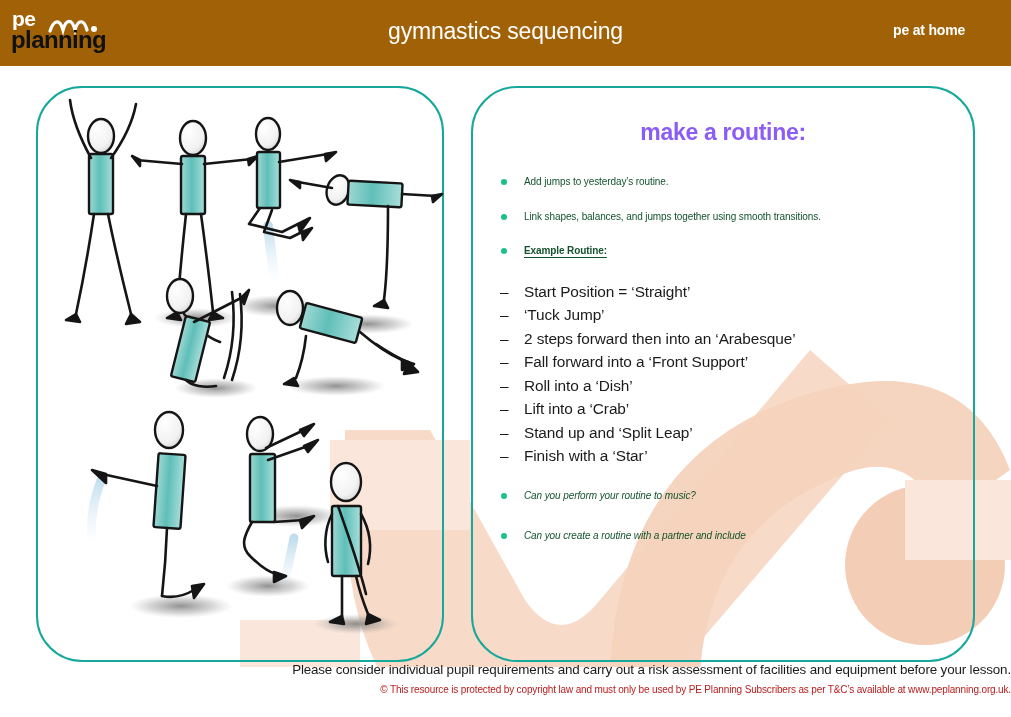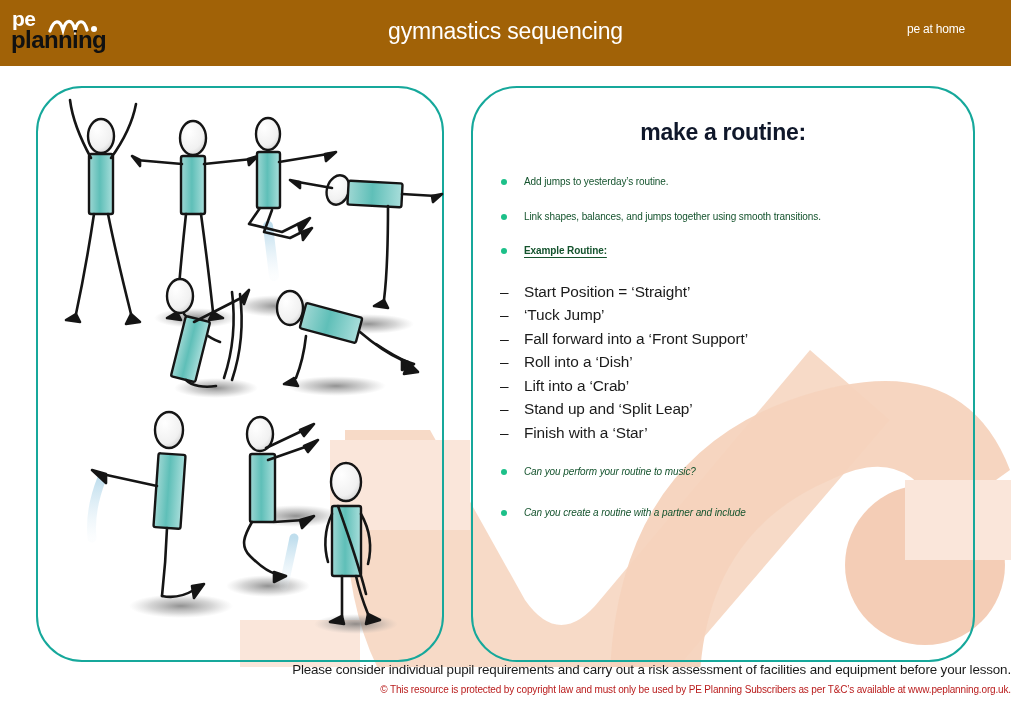--- a/index.html
+++ b/index.html
@@ -69,22 +69,22 @@
     width: 1011px;
     text-align: center;
     font-size: 23px;
     font-weight: normal;
     color: #ffffff;
     letter-spacing: -0.2px;
   }
   #header-right {
     position: absolute;
     right: 46px; top: 22px;
-    font-size: 12px;
-    font-weight: normal;
+    font-size: 14px;
+    font-weight: bold;
     color: #ffffff;
     letter-spacing: -0.2px;
   }
 
   
   .panel {
     position: absolute;
     border: 2px solid #16a89b;
     border-radius: 46px;
     background: transparent;
@@ -124,21 +124,21 @@
     z-index: 4;
   }
   #routine-title {
     position: absolute;
     left: 0; top: 33px;
     width: 504px;
     text-align: center;
     font-size: 23px;
     font-weight: bold;
     letter-spacing: -0.3px;
-    color: #0f172a;
+    color: #8b5cf6;
   }
   .bullets {
     position: absolute;
     left: 22px;
     top: 86px;
     width: 478px;
   }
   .bullet-row {
     position: relative;
     padding-left: 31px;
@@ -415,20 +415,21 @@
       <div class="dash-row">
         <span class="dash">–</span>
         <span>Start Position = ‘Straight’</span>
       </div>
       <div class="dash-row">
         <span class="dash">–</span>
         <span>‘Tuck Jump’</span>
       </div>
       <div class="dash-row">
         <span class="dash">–</span>
+        <span>2 steps forward then into an ‘Arabesque’</span>
       </div>
       <div class="dash-row">
         <span class="dash">–</span>
         <span>Fall forward into a ‘Front Support’</span>
       </div>
       <div class="dash-row">
         <span class="dash">–</span>
         <span>Roll into a ‘Dish’</span>
       </div>
       <div class="dash-row">

